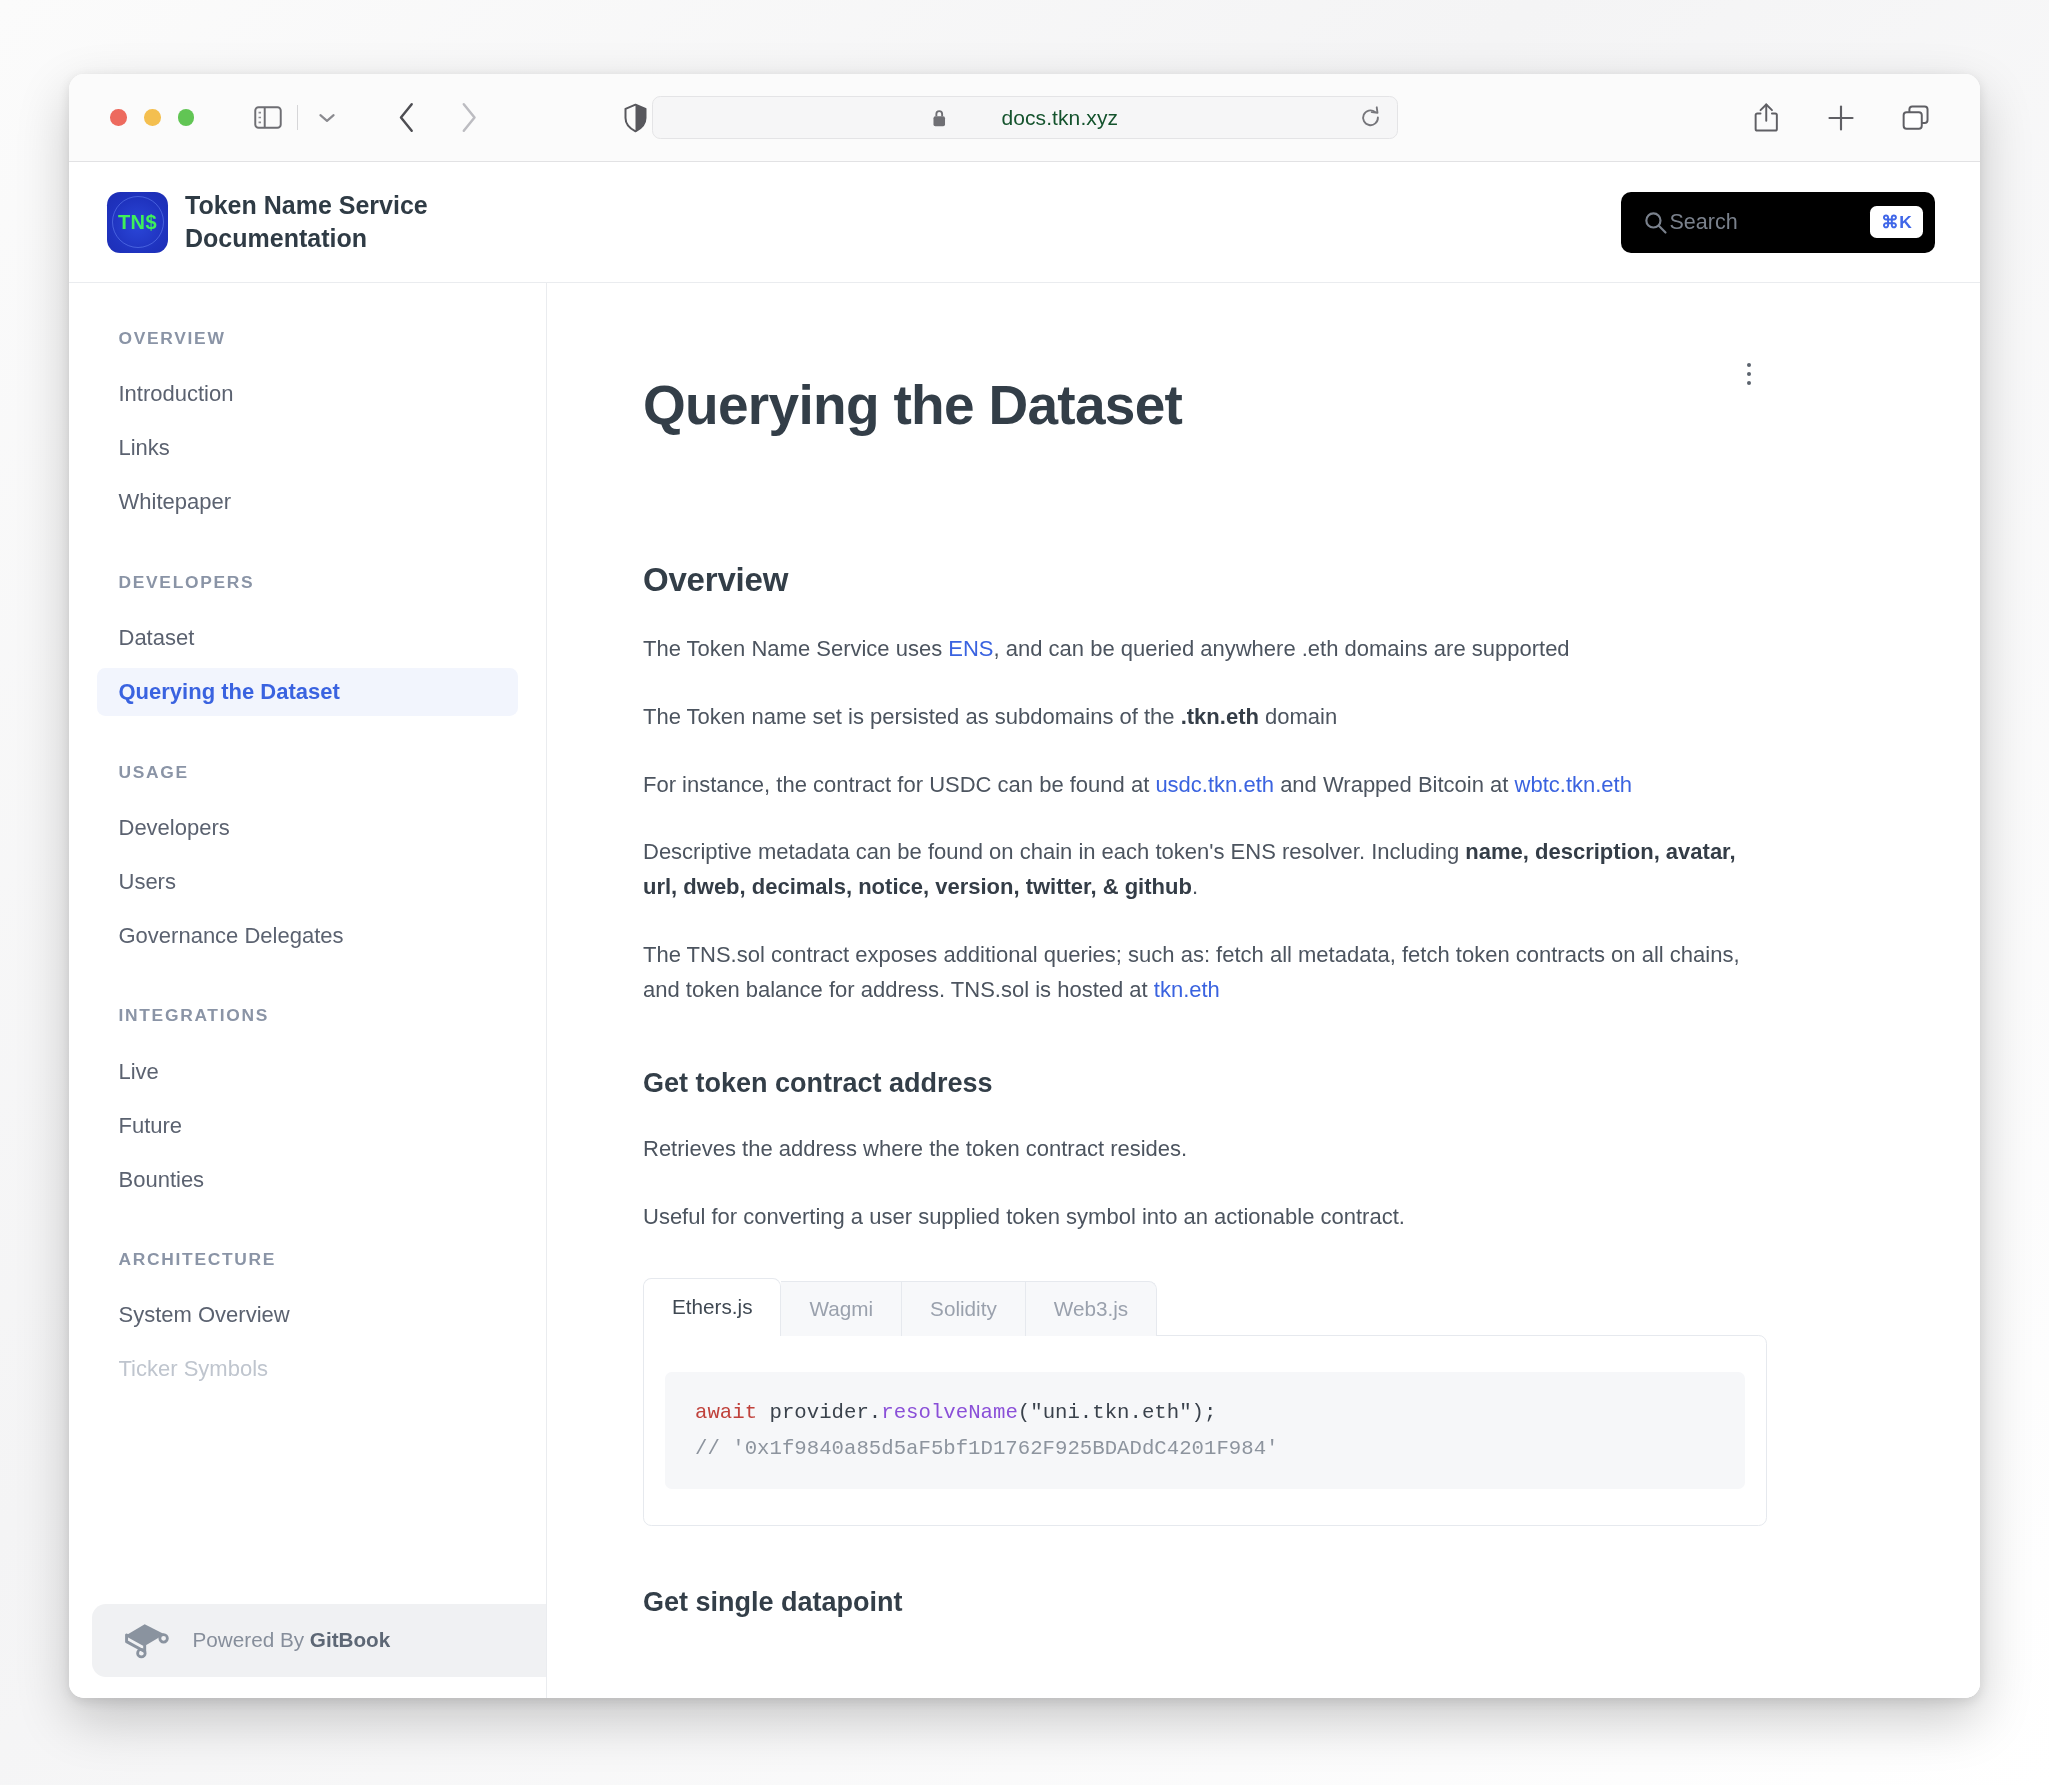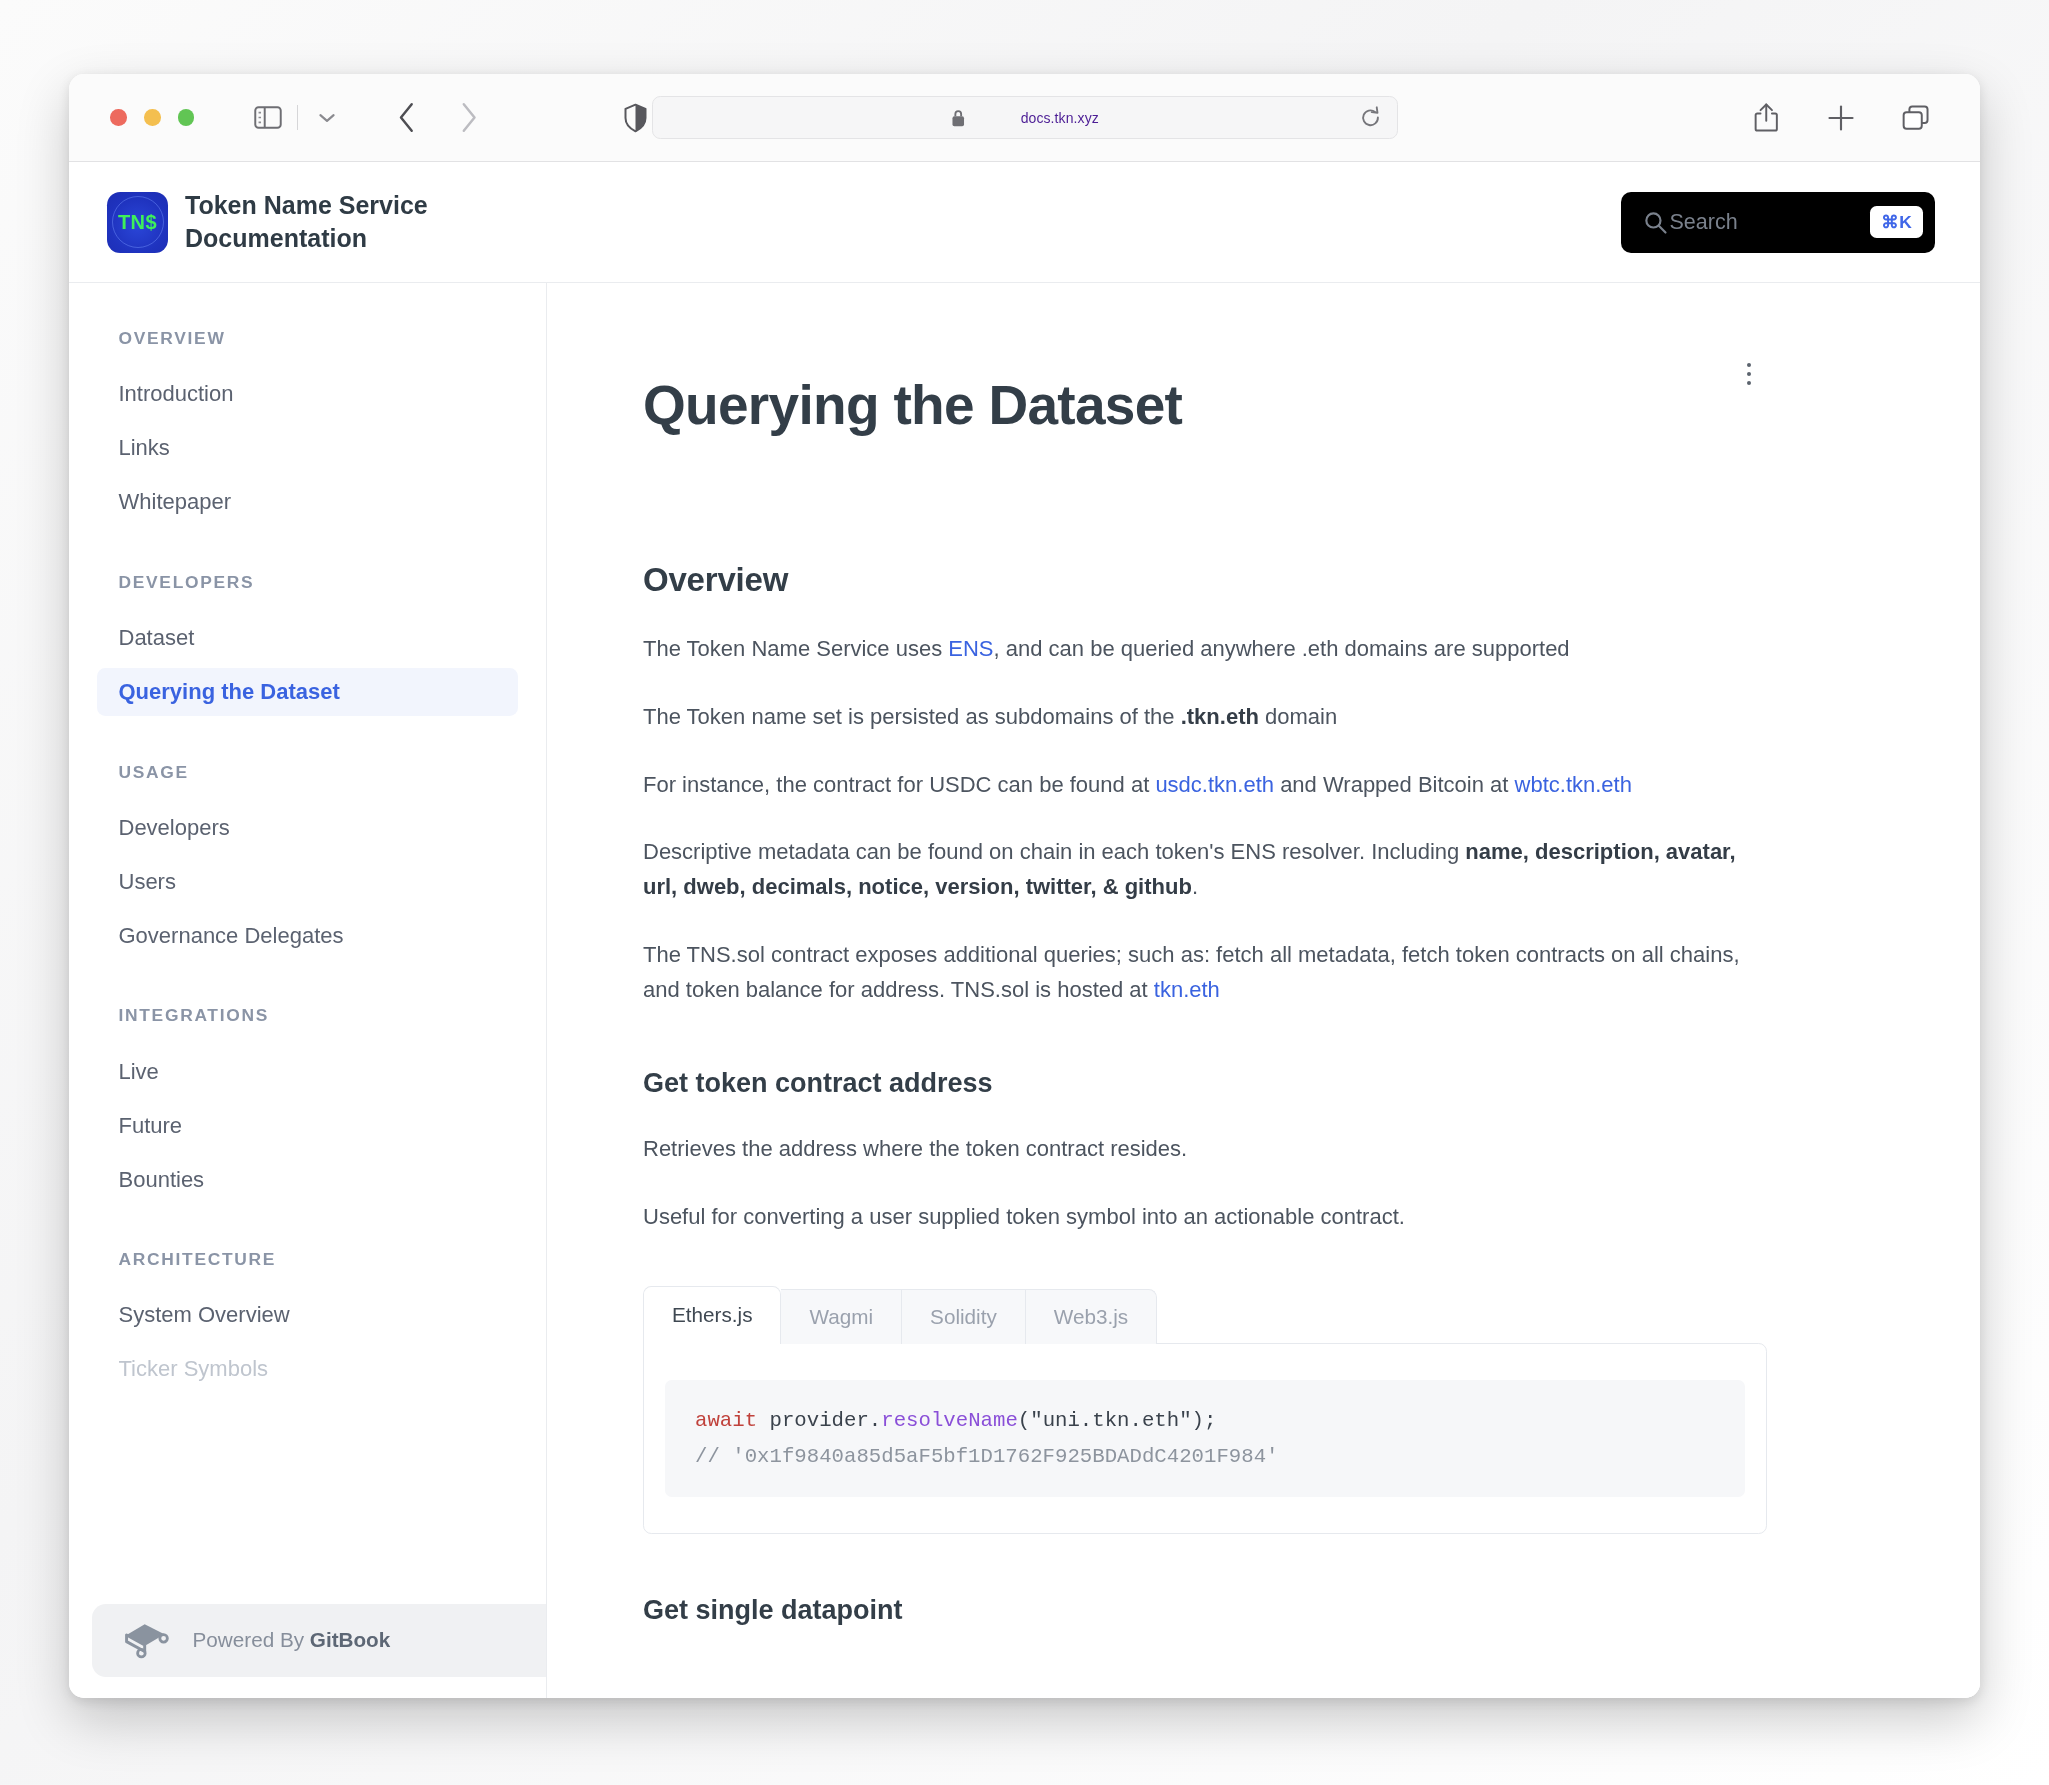--- a/index.html
+++ b/index.html
@@ -82,22 +82,22 @@
     height: 41px;
     background: #f6f6f7;
     border: 0.8px solid #e4e4e6;
     border-radius: 8.3px;
     display: flex;
     align-items: center;
     justify-content: center;
     gap: 10px;
   }
   .url-text {
-    font-size: 14px;
-    color: #4c1d95;
+    font-size: 21px;
+    color: #14532d;
     letter-spacing: 0.1px;
     margin-left: 44px;
   }
   .url-reload {
     position: absolute;
     right: 15px;
     color: #76767b;
     display: flex;
     align-items: center;
   }
@@ -311,21 +311,20 @@
     color: #9aa1ad;
     padding: 16.5px 28px 16.5px 28px;
     background: #f7f8fa;
     border: 0.8px solid #e6e9ee;
     border-bottom: none;
     border-left: none;
     box-sizing: border-box;
     height: 55px;
     display: flex;
     align-items: center;
-    margin-top: 8px;
   }
   .tab:first-child { border-left: 0.8px solid #e6e9ee; border-top-left-radius: 8.3px; }
   .tab:last-child { border-top-right-radius: 8.3px; }
   .tab.active {
     background: #ffffff;
     color: #3f4852;
     border-top-left-radius: 8.3px;
     border-top-right-radius: 8.3px;
     position: relative;
     z-index: 2;

